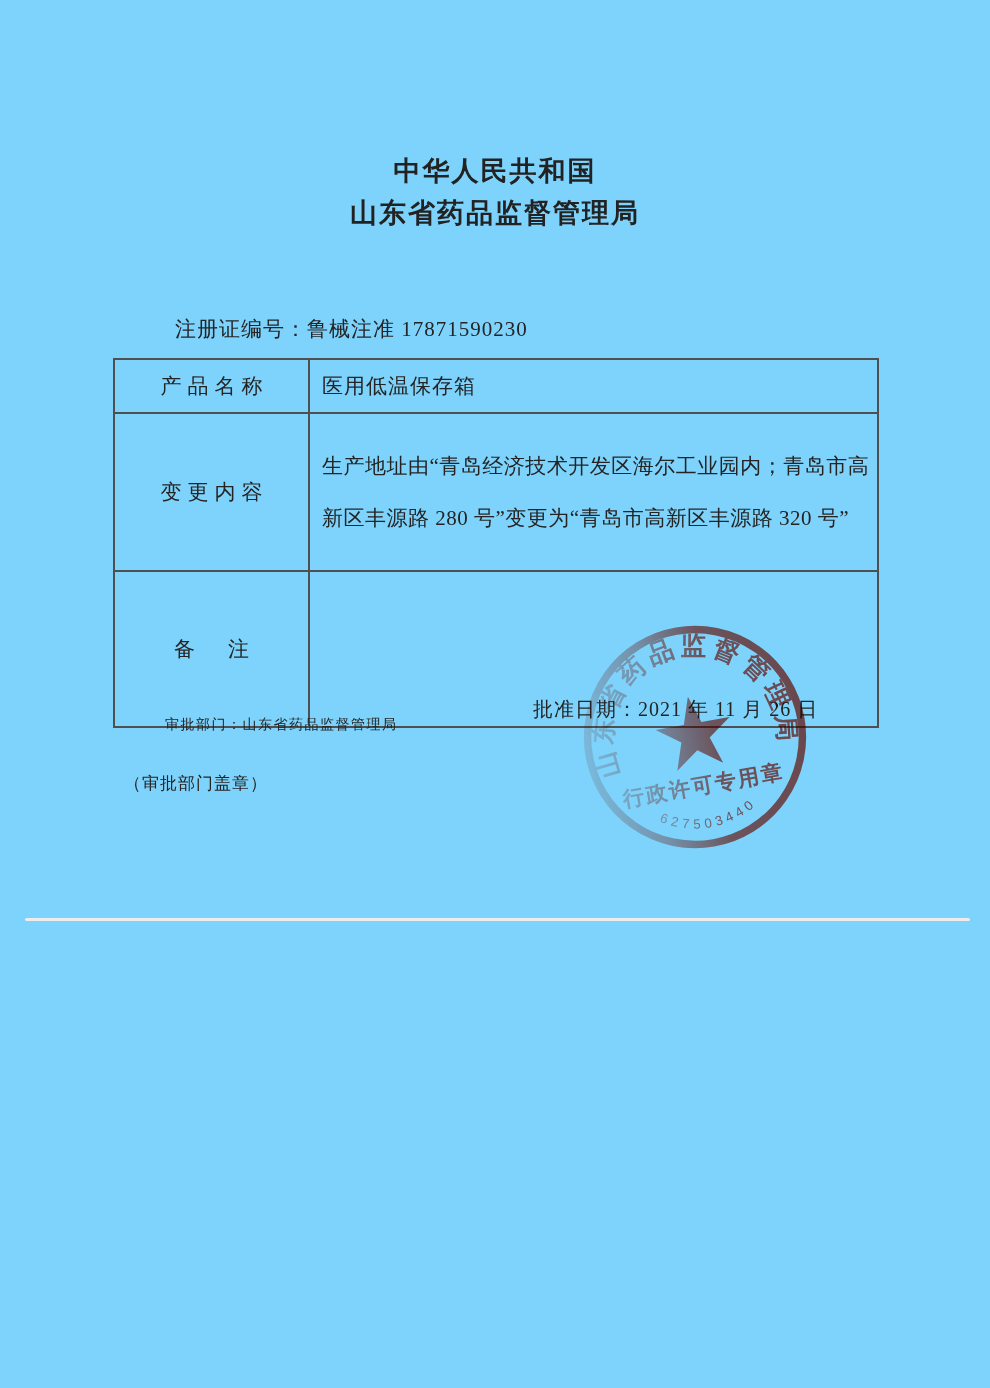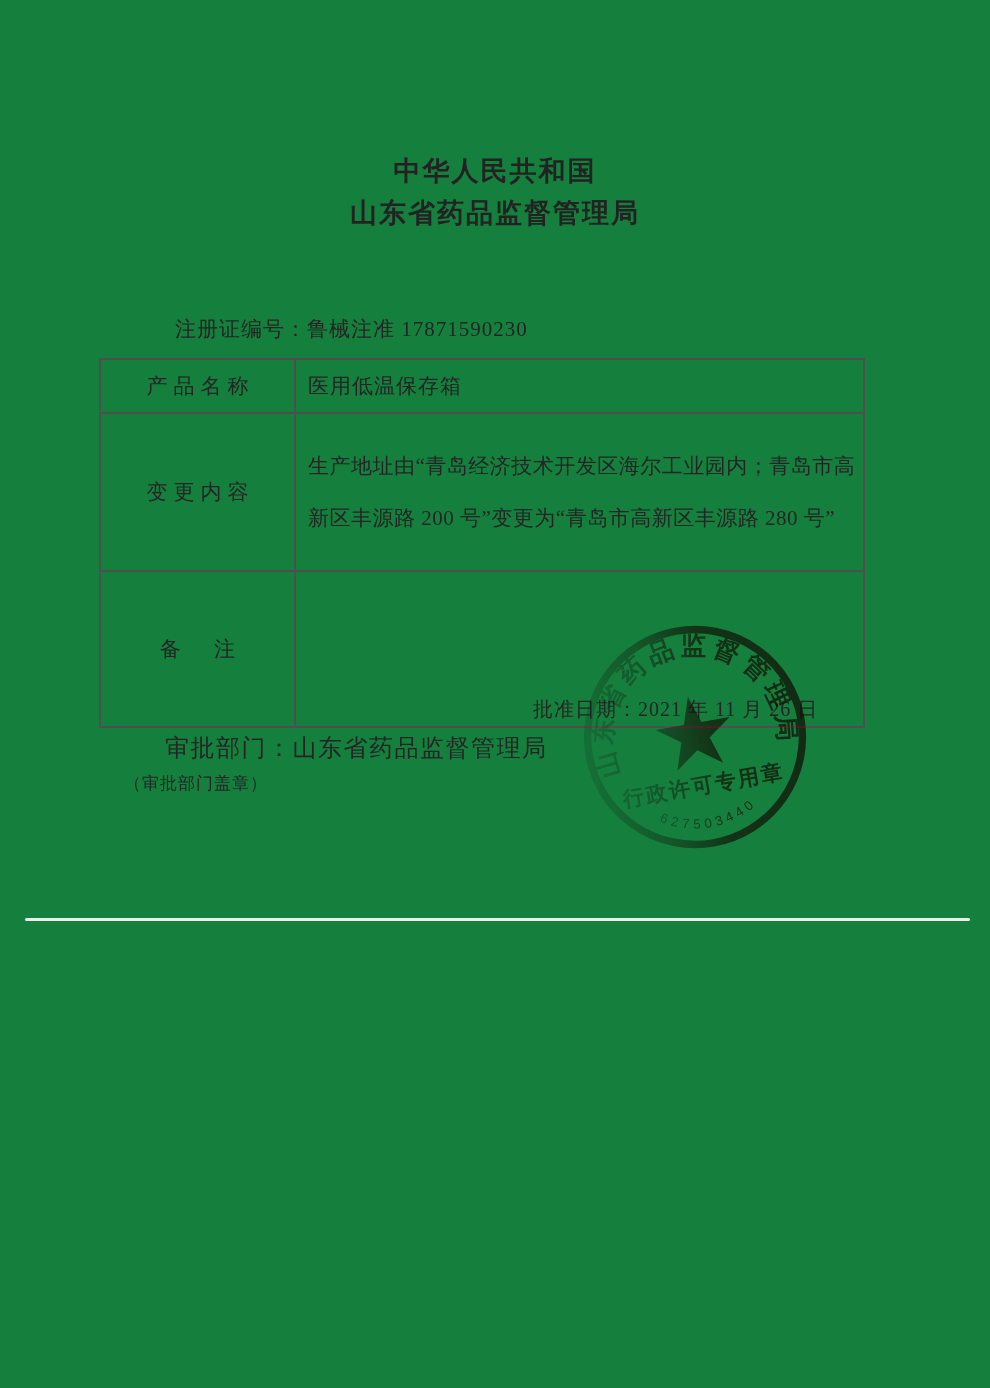--- a/index.html
+++ b/index.html
@@ -4,38 +4,38 @@
 <style>
   html,body{margin:0;padding:0;}
   body{
     width:990px;height:1388px;
     background:#ffffff;
     font-family:"Liberation Serif","DejaVu Serif",serif;
     color:#262626;
     position:relative;
     overflow:hidden;
   }
-  .page{position:absolute;inset:0;background:#15803d;}
+  .page{position:absolute;inset:0;background:#7dd3fc;}
   
   .title-block{position:absolute;left:0;top:150px;width:990px;text-align:center;}
   .title-line{
     font-family:"Liberation Sans","DejaVu Sans",sans-serif;
     font-weight:700;font-size:27px;line-height:42px;
     letter-spacing:2px;color:#222;
   }
   
   .reg-line{
     position:absolute;left:175px;top:315px;
     font-size:21px;color:#242424;letter-spacing:1px;
     white-space:nowrap;
   }
   .reg-line .num{font-family:"Liberation Serif","DejaVu Serif",serif;}
   
   .doc-table{
-    position:absolute;left:99px;top:358px;width:762px;
+    position:absolute;left:113px;top:358px;width:762px;
     border:2px solid #4f4f4f;
     background:transparent;
     font-family:Liberation Serif, serif;
   }
   .t-row{display:grid;grid-template-columns:195px 1fr;}
   .t-row + .t-row{border-top:2px solid #4f4f4f;}
   .t-label{
     border-right:2px solid #4f4f4f;
     display:flex;align-items:center;justify-content:center;
     font-size:21px;letter-spacing:6px;color:#242424;
@@ -46,22 +46,22 @@
     padding-left:12px;padding-right:6px;
   }
   .row-1{height:52px;}
   .row-1 .t-value{display:flex;align-items:center;letter-spacing:1px;}
   .row-2{height:156px;}
   .row-2 .t-value{line-height:52px;display:flex;align-items:center;letter-spacing:0.5px;}
   .row-3{height:154px;}
   .row-3 .t-value{padding-top:14px;line-height:26px;letter-spacing:0.5px;}
   
   .footer-dept{
-    position:absolute;left:165px;top:732px;
-    font-size:24px;letter-spacing:1.5px;color:#242424;white-space:nowrap;
+    position:absolute;left:165px;top:716px;
+    font-size:14px;letter-spacing:1.5px;color:#242424;white-space:nowrap;
   }
   .footer-date{
     position:absolute;left:533px;top:696px;
     font-size:20px;letter-spacing:1px;color:#242424;white-space:nowrap;
   }
   .footer-seal-note{
     position:absolute;left:124px;top:772px;
     font-size:17px;letter-spacing:1px;color:#242424;white-space:nowrap;
   }
   
@@ -91,21 +91,21 @@
     <span>注册证编号：</span><span class="num">鲁械注准 17871590230</span>
   </div>
 
   <div class="doc-table">
     <div class="t-row row-1">
       <div class="t-label">产品名称</div>
       <div class="t-value">医用低温保存箱</div>
     </div>
     <div class="t-row row-2">
       <div class="t-label">变更内容</div>
-      <div class="t-value">生产地址由“青岛经济技术开发区海尔工业园内；青岛市高新区丰源路 200 号”变更为“青岛市高新区丰源路 280 号”</div>
+      <div class="t-value">生产地址由“青岛经济技术开发区海尔工业园内；青岛市高新区丰源路 280 号”变更为“青岛市高新区丰源路 320 号”</div>
     </div>
     <div class="t-row row-3">
       <div class="t-label">备　注</div>
     </div>
   </div>
 
   <div class="footer-dept">
     <span>审批部门：</span><span>山东省药品监督管理局</span>
   </div>
   <div class="footer-date">

